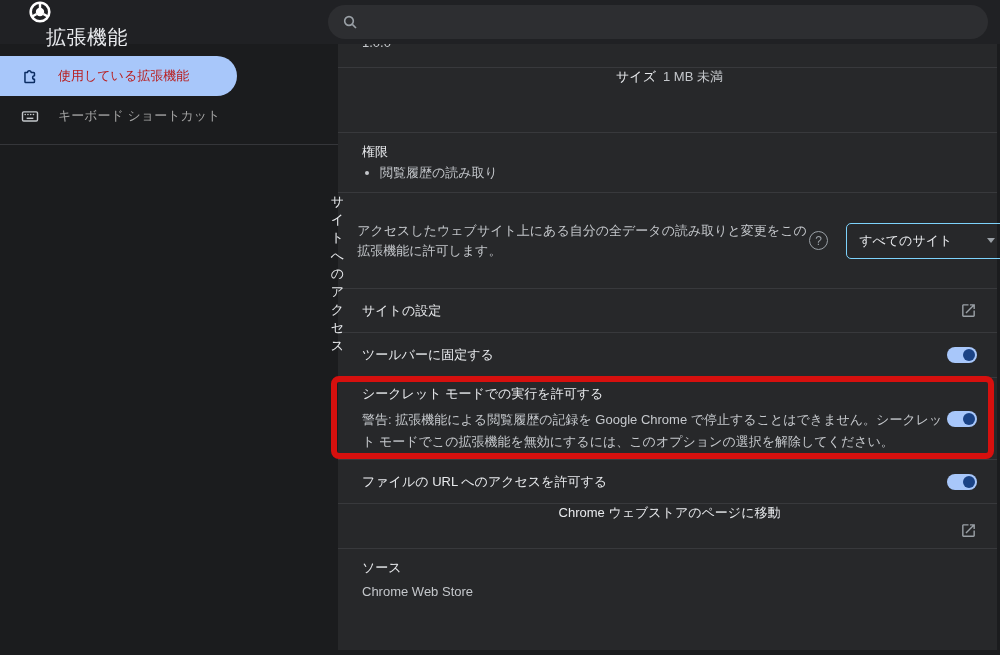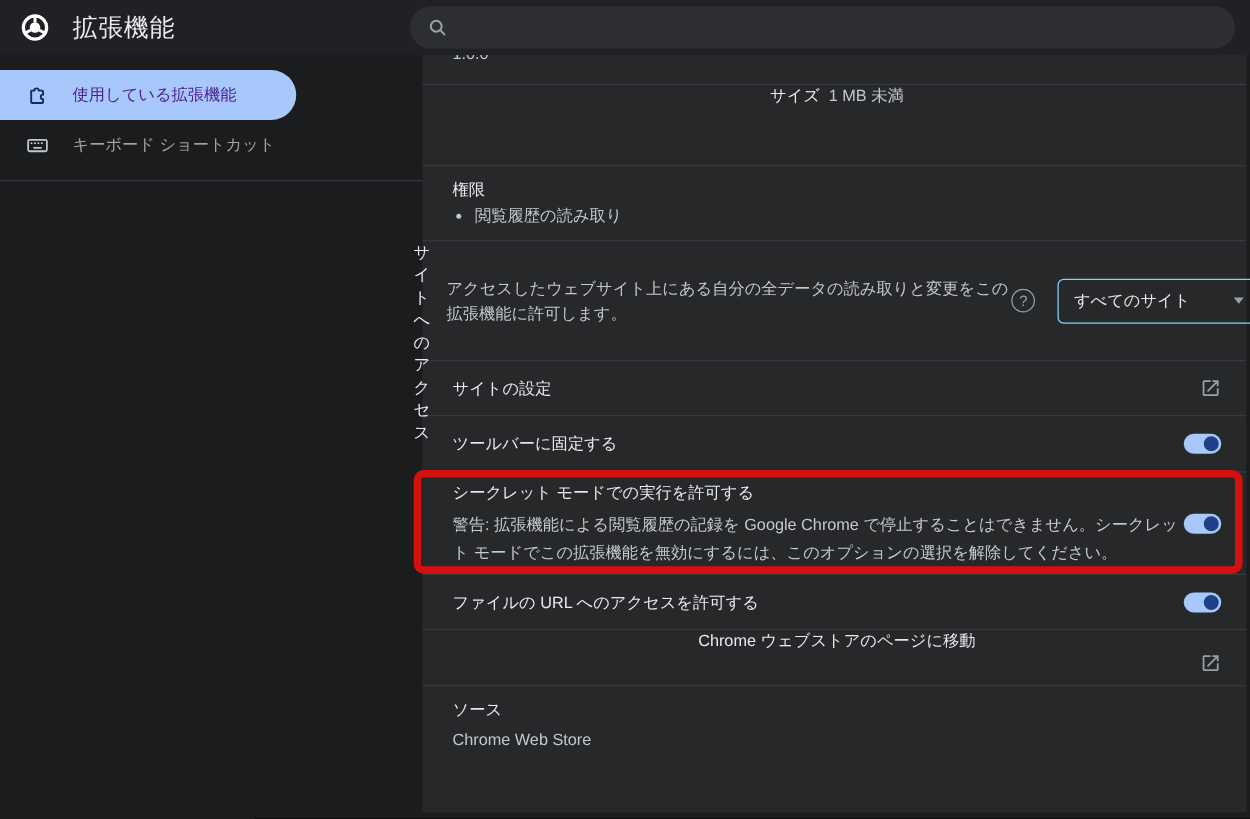--- a/index.html
+++ b/index.html
@@ -1,33 +1,33 @@
 <!DOCTYPE html>
 <html lang="ja" style="--pill: #a8c7fa; --link: #a8c7fa; --track: #a8c7fa; --knob: #1b4385; --red: #d6100e;"><head>
 <meta charset="utf-8">
 <style>
   html,body{margin:0;padding:0;background:#000;}
   *{box-sizing:border-box;font-family:"Liberation Sans","DejaVu Sans",sans-serif;}
   .app{position:relative;width:1000px;height:655px;background:#1b1c1e;overflow:hidden;color:#e8eaed;}
 
   
-  .header{position:relative;height:44px;background:#202124;display:flex;align-items:center;padding-left:16px;}
+  .header{position:relative;height:44px;background:#202124;display:flex;align-items:flex-start;padding-left:28px;flex-direction:column;}
   .logo{width:24px;height:24px;display:flex;align-items:center;justify-content:center;}
   .page-title{font-size:20px;font-weight:400;margin:0 0 0 18px;letter-spacing:.5px;}
   .search{position:absolute;left:328px;top:5px;width:660px;height:34px;background:#2d2e31;border-radius:17px;display:flex;align-items:center;padding:0 14px;}
   .search svg{flex:0 0 auto;margin-right:10px;}
   .search input{flex:1;background:transparent;border:none;outline:none;color:#e8eaed;font-size:13px;}
   .search input::placeholder{color:#9aa0a6;}
 
   
   .body{display:flex;height:611px;}
   .sidebar{width:338px;flex:0 0 338px;padding-top:12px;}
   .nav-item{height:40px;display:flex;align-items:center;padding-left:20px;font-size:13px;font-weight:500;color:#a3a3a3;cursor:pointer;}
   .nav-item .ic{width:20px;height:20px;margin-right:18px;display:flex;align-items:center;justify-content:center;}
-  .nav-item.selected{width:237px;background:var(--pill,#a8c7fa);color:#4c1d95;border-radius:0 20px 20px 0;}
+  .nav-item.selected{width:237px;background:var(--pill,#a8c7fa);color:#b91c1c;border-radius:0 20px 20px 0;}
   .nav-divider{border-bottom:1px solid #35363a;margin-top:8px;}
   .promo{display:flex;padding:22px 28px 0 14px;}
   .cws-icon{width:30px;height:30px;border-radius:6px;background:#fff;flex:0 0 auto;margin-top:14px;display:flex;align-items:center;justify-content:center;}
   .cws-ball{width:20px;height:20px;border-radius:50%;background:conic-gradient(from 60deg,#fbbc05 0 120deg,#34a853 120deg 240deg,#ea4335 240deg 360deg);display:flex;align-items:center;justify-content:center;}
   .cws-ball .inner{width:9px;height:9px;border-radius:50%;background:#4285f4;border:2px solid #fff;}
   .promo p{margin:0 0 0 14px;font-size:13px;line-height:20px;color:#dfe1e5;width:200px;}
   .promo a{color:var(--link,#a8c7fa);text-decoration:underline;cursor:pointer;}
 
   
   .main{flex:1;position:relative;}

